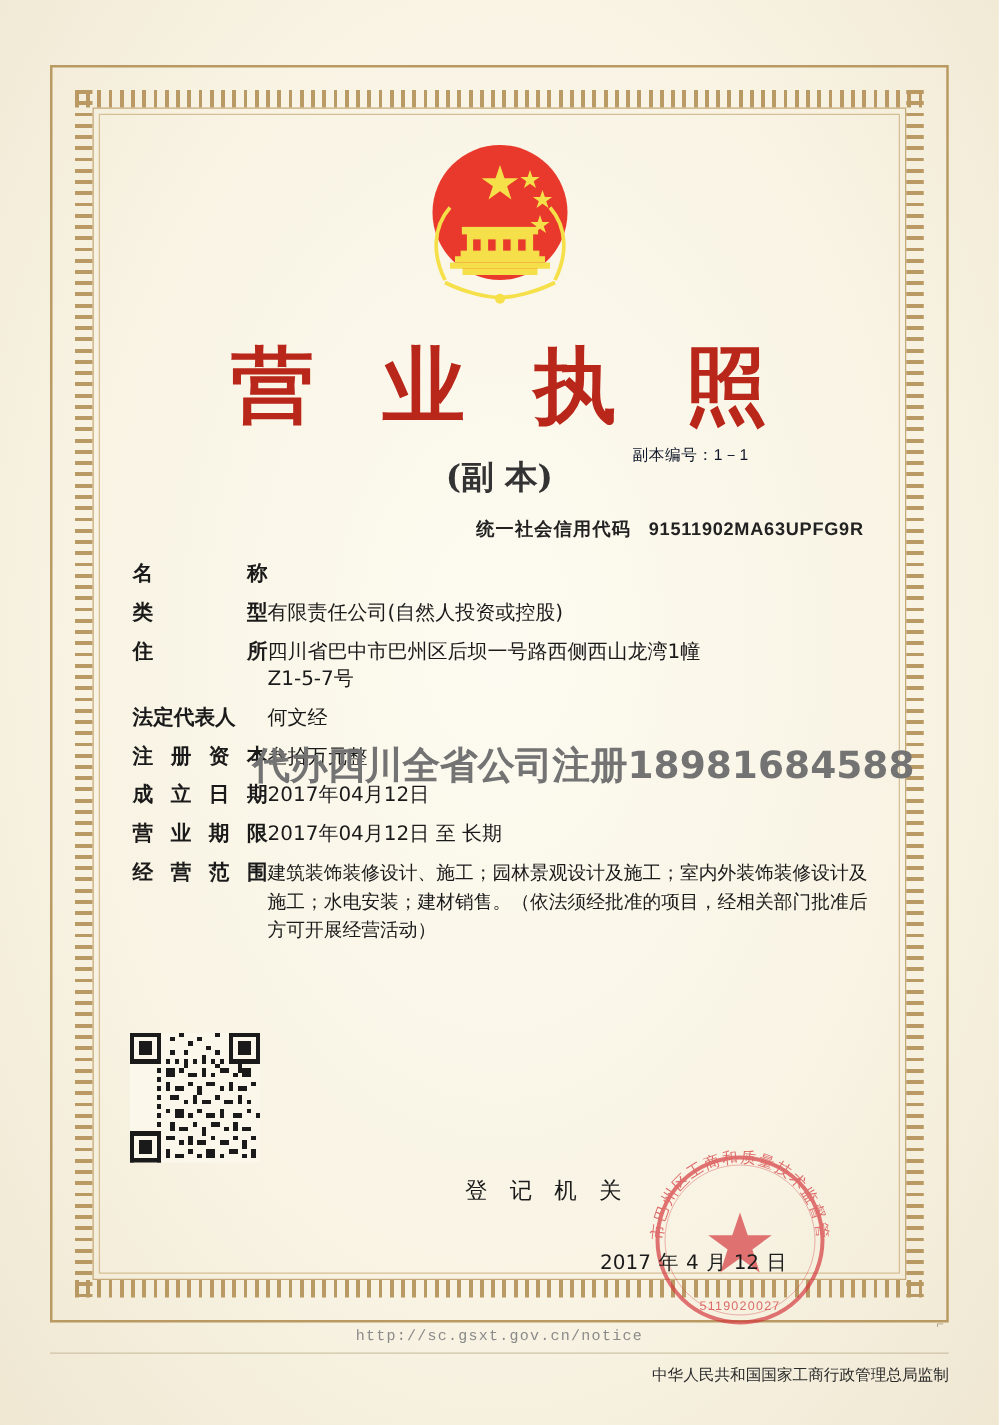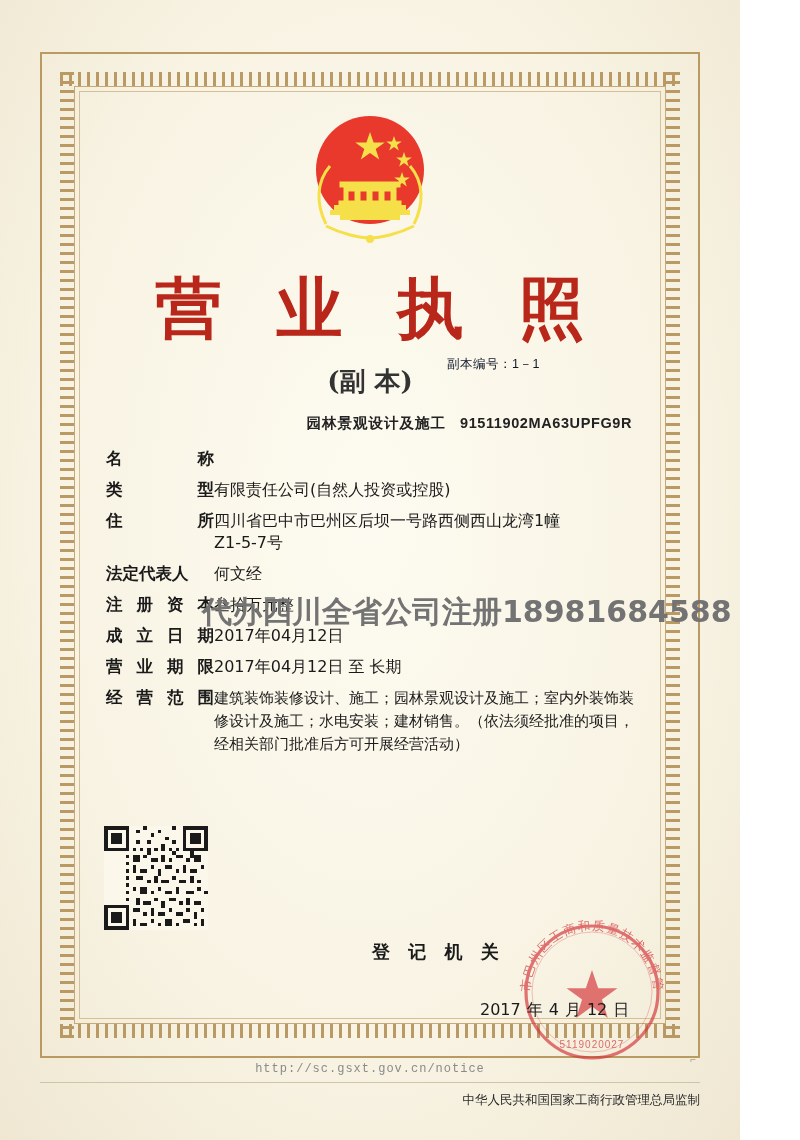--- a/index.html
+++ b/index.html
@@ -4,21 +4,21 @@
 <style>
   html,body{margin:0;padding:0;}
   body{
     width:800px;height:1140px;
     background:#ffffff;
     font-family:"Liberation Sans","DejaVu Sans",sans-serif;
     overflow:hidden;
   }
   .page{
     position:relative;
-    width:740px;height:1140px;
+    width:799px;height:1140px;
     background:#fbf7ea;
     box-sizing:border-box;
   }
   
   .paper-tint{
     position:absolute;inset:0;
     background:
       radial-gradient(ellipse at 50% 45%, #fdfbf1 0%, #f8f3e3 60%, #efe7d2 100%);
   }
   
@@ -129,21 +129,21 @@
   
   .notice{
     position:absolute;left:96px;top:948px;
     font-size:11.5px;color:#3a3a3a;line-height:17px;
     font-family:"DejaVu Sans","Liberation Sans",sans-serif;
   }
 
   
   .reg-auth{
     position:absolute;left:372px;top:940px;
-    font-size:18px;font-weight:bold;color:#1a1a1a;
+    font-size:18px;font-weight:normal;color:#1a1a1a;
     letter-spacing:6px;
     font-family:"DejaVu Sans","Liberation Sans",sans-serif;
   }
   .reg-date{
     position:absolute;left:480px;top:1000px;
     font-size:16px;color:#1a1a1a;
     font-family:"DejaVu Sans","Liberation Sans",sans-serif;
   }
   .reg-date b{font-weight:normal;margin:0 6px;}
 
@@ -227,21 +227,21 @@
         <circle cx="80" cy="131" r="4"></circle>
       </g>
     </svg>
   </div>
 
   <div class="title">营 业 执 照</div>
   <div class="copy-no">副本编号：1－1</div>
   <div class="subtitle">(副 本)</div>
 
   <div class="credit-code">
-    <span>园林景观设计及施工</span><span class="code">91511902MA63UPFG9R</span>
+    <span>统一社会信用代码</span><span class="code">91511902MA63UPFG9R</span>
   </div>
 
   <div class="fields">
     <div class="row">
       <div class="lab">
           <span>名</span>
           <span>称</span>
         </div>
     </div>
     <div class="row">

